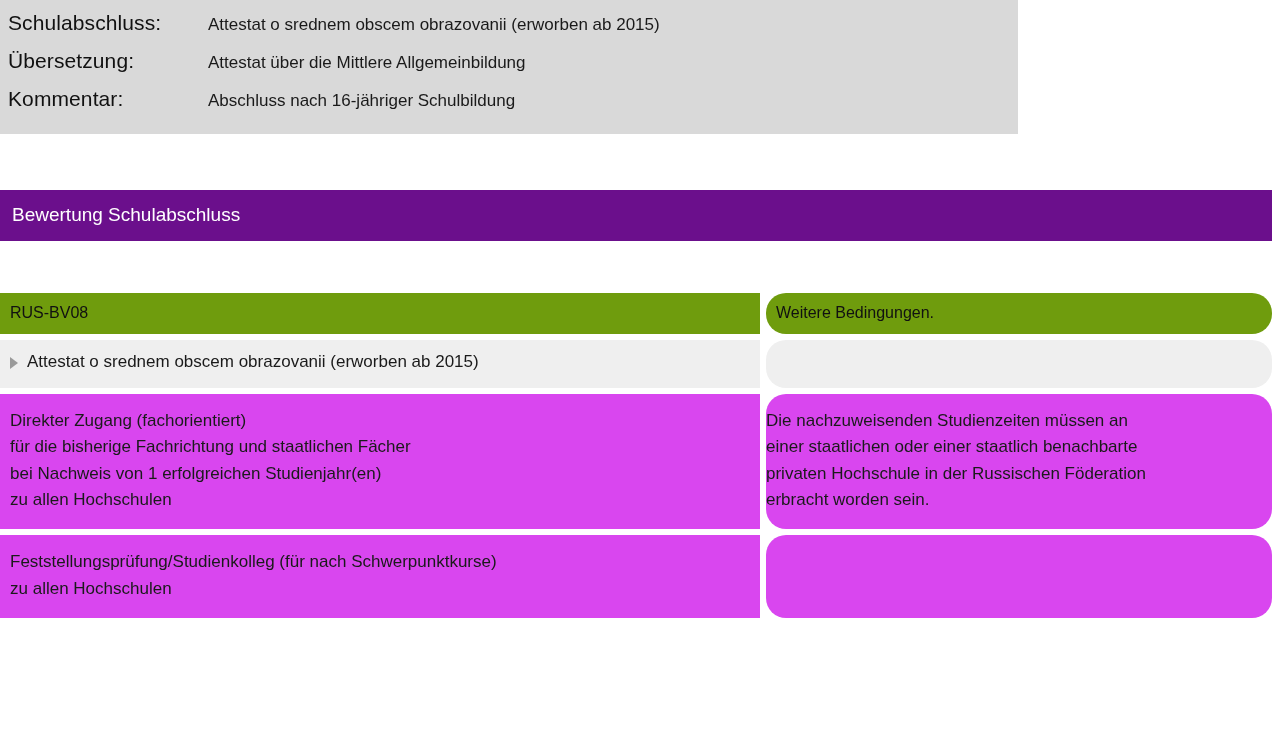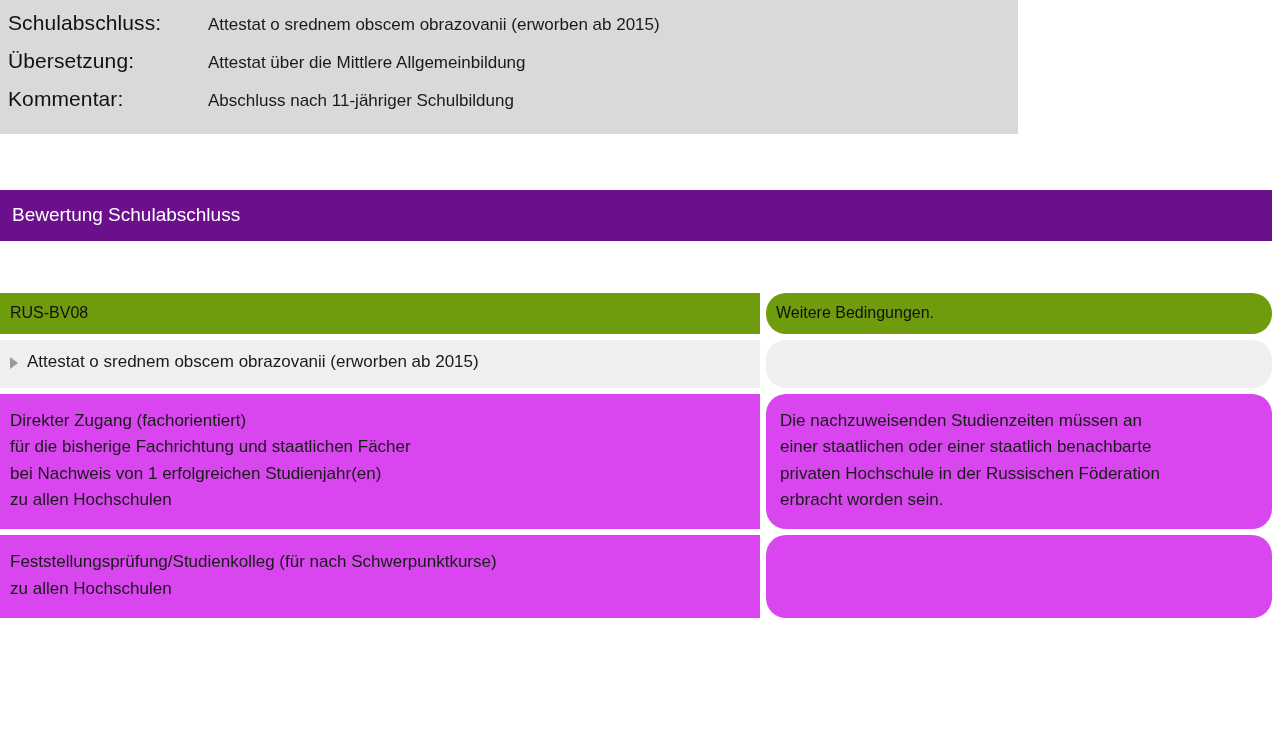--- a/index.html
+++ b/index.html
@@ -91,21 +91,21 @@
     font-size: 17px;
   }
   .row-grey .cell-left,
   .row-grey .cell-right {
     background: #d946ef;
     padding: 14px 0 16px 10px;
     font-size: 17px;
     line-height: 1.55;
   }
   .row-grey .cell-right {
-    padding-left: 14px;
+    padding-left: 0;
   }
 
   .arrow-line {
     display: flex;
     align-items: flex-start;
     gap: 9px;
   }
   .tri {
     display: inline-block;
     width: 0;
@@ -124,21 +124,21 @@
   <div class="info-row">
     <div class="info-label">Schulabschluss:</div>
     <div class="info-value">Attestat o srednem obscem obrazovanii (erworben ab 2015)</div>
   </div>
   <div class="info-row">
     <div class="info-label">Übersetzung:</div>
     <div class="info-value">Attestat über die Mittlere Allgemeinbildung</div>
   </div>
   <div class="info-row">
     <div class="info-label">Kommentar:</div>
-    <div class="info-value">Abschluss nach 11-jähriger Schulbildung</div>
+    <div class="info-value">Abschluss nach 16-jähriger Schulbildung</div>
   </div>
 </div>
 
 <div class="section-bar">Bewertung Schulabschluss</div>
 
 <div class="table">
 
   <div class="trow head">
     <div class="cell-left">RUS-BV08</div>
     <div class="cell-right">Weitere Bedingungen.</div>

